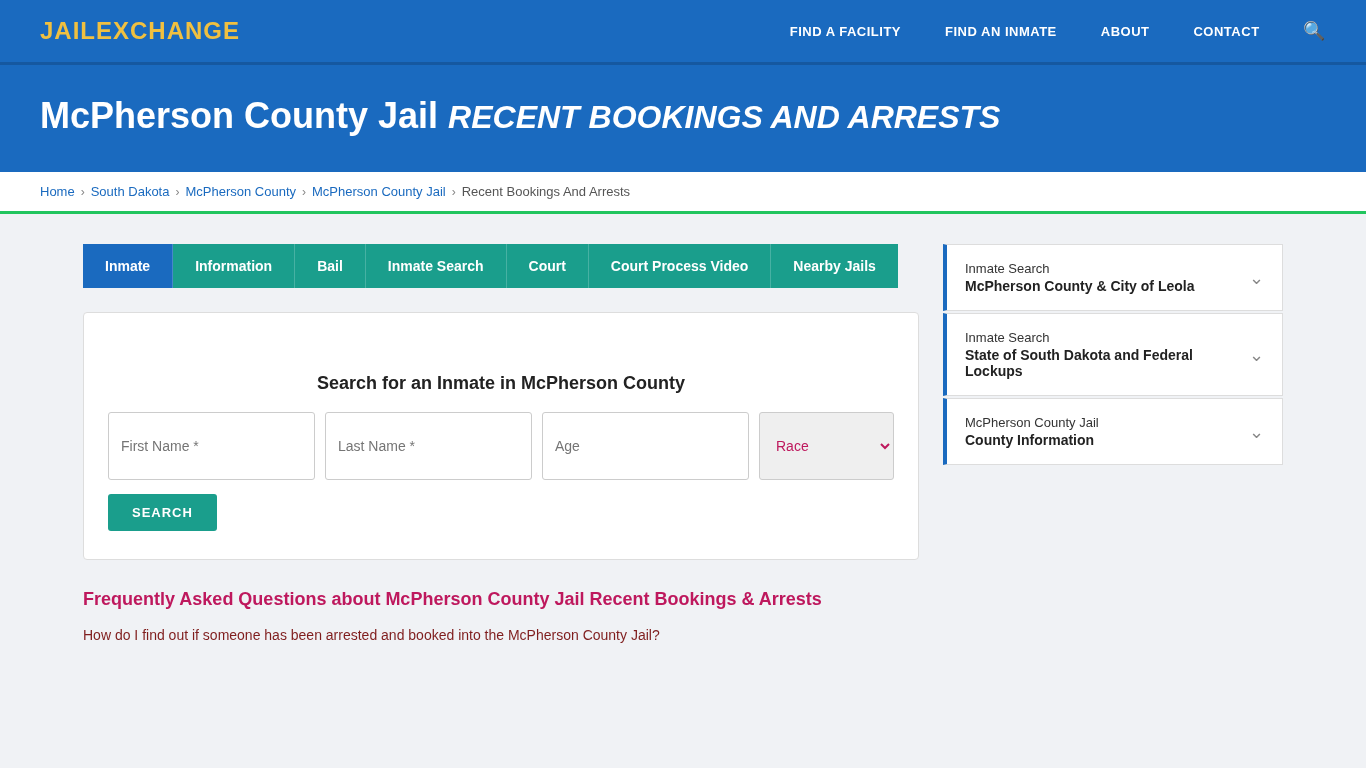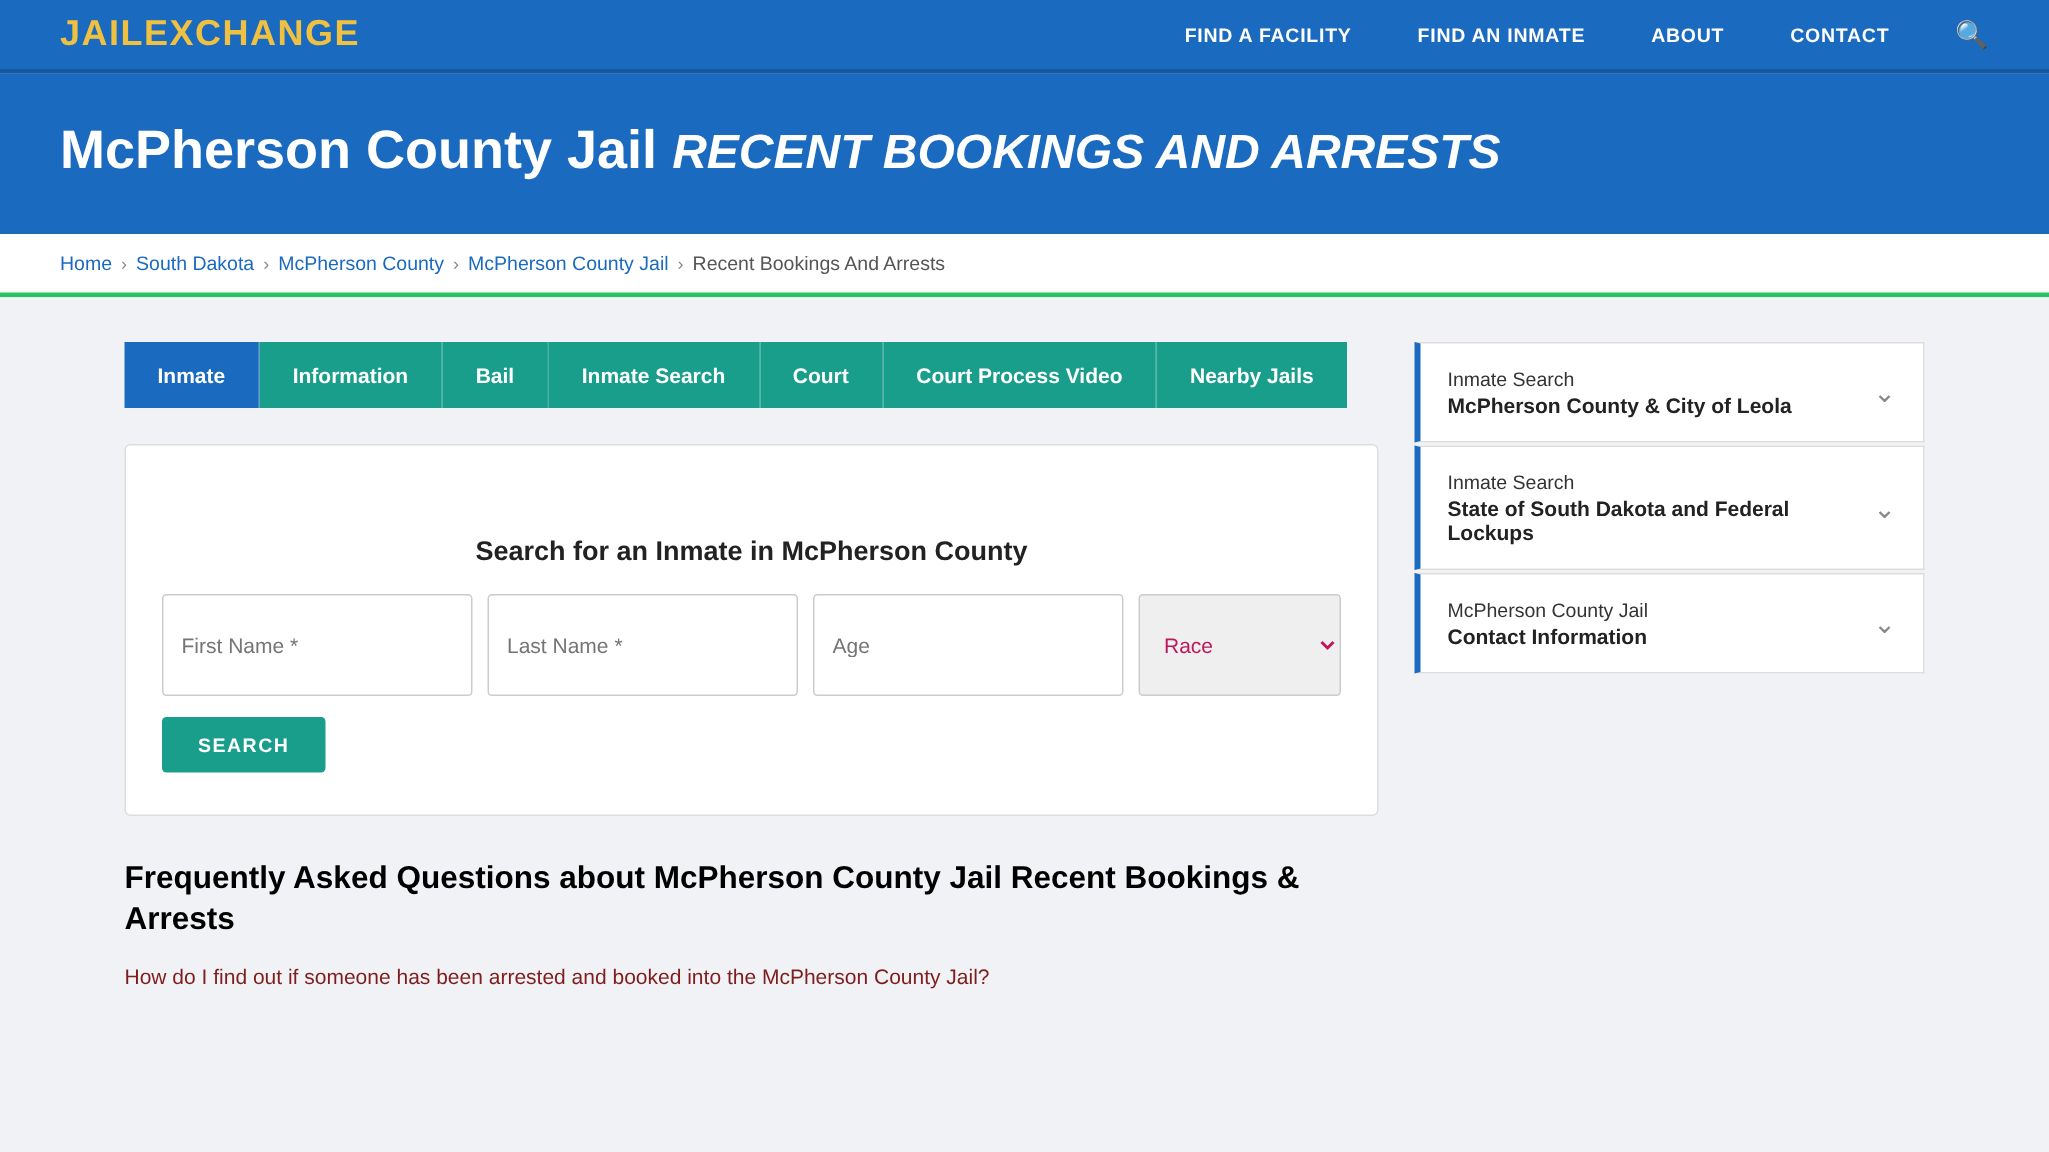--- a/index.html
+++ b/index.html
@@ -5,21 +5,21 @@
     * { margin: 0; padding: 0; box-sizing: border-box; }
     body { font-family: Arial, sans-serif; background: #f0f2f5; color: #333; font-size: 14px; }
 
     
     .header {
       background: #1a6abf;
       display: flex;
       align-items: center;
       justify-content: space-between;
       padding: 0 40px;
-      height: 49px;
+      height: 65px;
       border-bottom: 3px solid #1558a0;
     }
     .logo {
       font-size: 24px;
       font-weight: 900;
       color: #fff;
       letter-spacing: 1px;
       text-transform: uppercase;
     }
     .logo span { color: #f0c040; }
@@ -162,23 +162,23 @@
       font-weight: 700;
       font-size: 13px;
       letter-spacing: 1px;
       border-radius: 3px;
       cursor: pointer;
       text-transform: uppercase;
     }
 
     
     .faq-section h2 {
-      font-size: 21px;
+      font-size: 18px;
       font-weight: 800;
-      color: #000000;
+      color: #be185d;
       margin-bottom: 14px;
       line-height: 1.3;
     }
     .faq-link {
       color: #7f1d1d;
       font-size: 14px;
       cursor: pointer;
       line-height: 1.5;
     }
 
@@ -311,20 +311,20 @@
           <div class="card-subtitle">State of South Dakota and Federal Lockups</div>
         </div>
         <span class="chevron-icon">⌄</span>
       </div>
     </div>
 
     <div class="sidebar-card">
       <div class="sidebar-card-header">
         <div class="card-title-block">
           <div class="card-label">McPherson County Jail</div>
-          <div class="card-subtitle">Contact Information</div>
+          <div class="card-subtitle">County Information</div>
         </div>
         <span class="chevron-icon">⌄</span>
       </div>
     </div>
 
   </aside>
 </div>
 
 </body></html>

